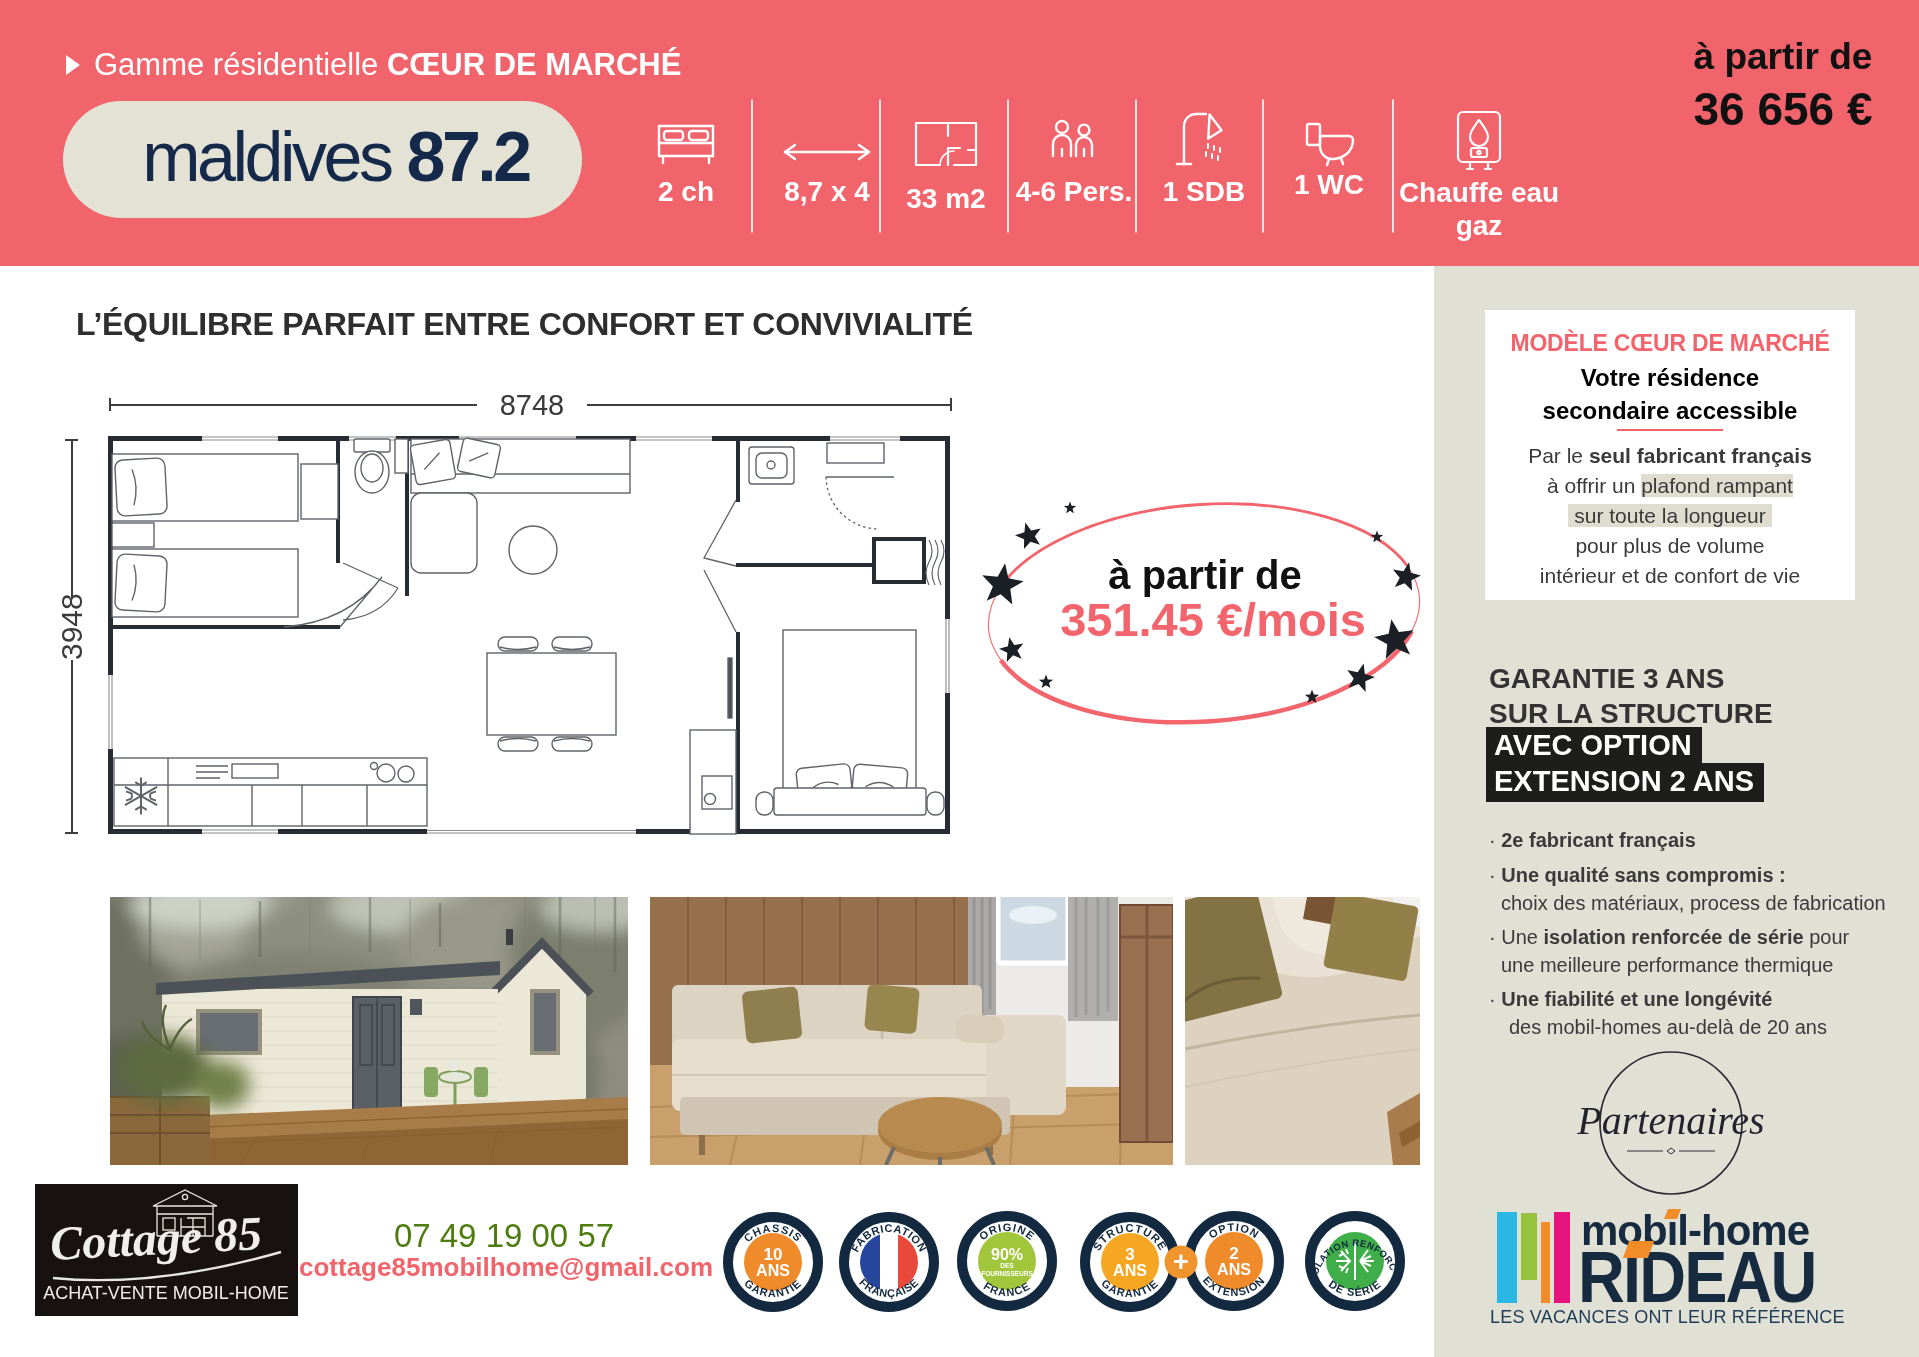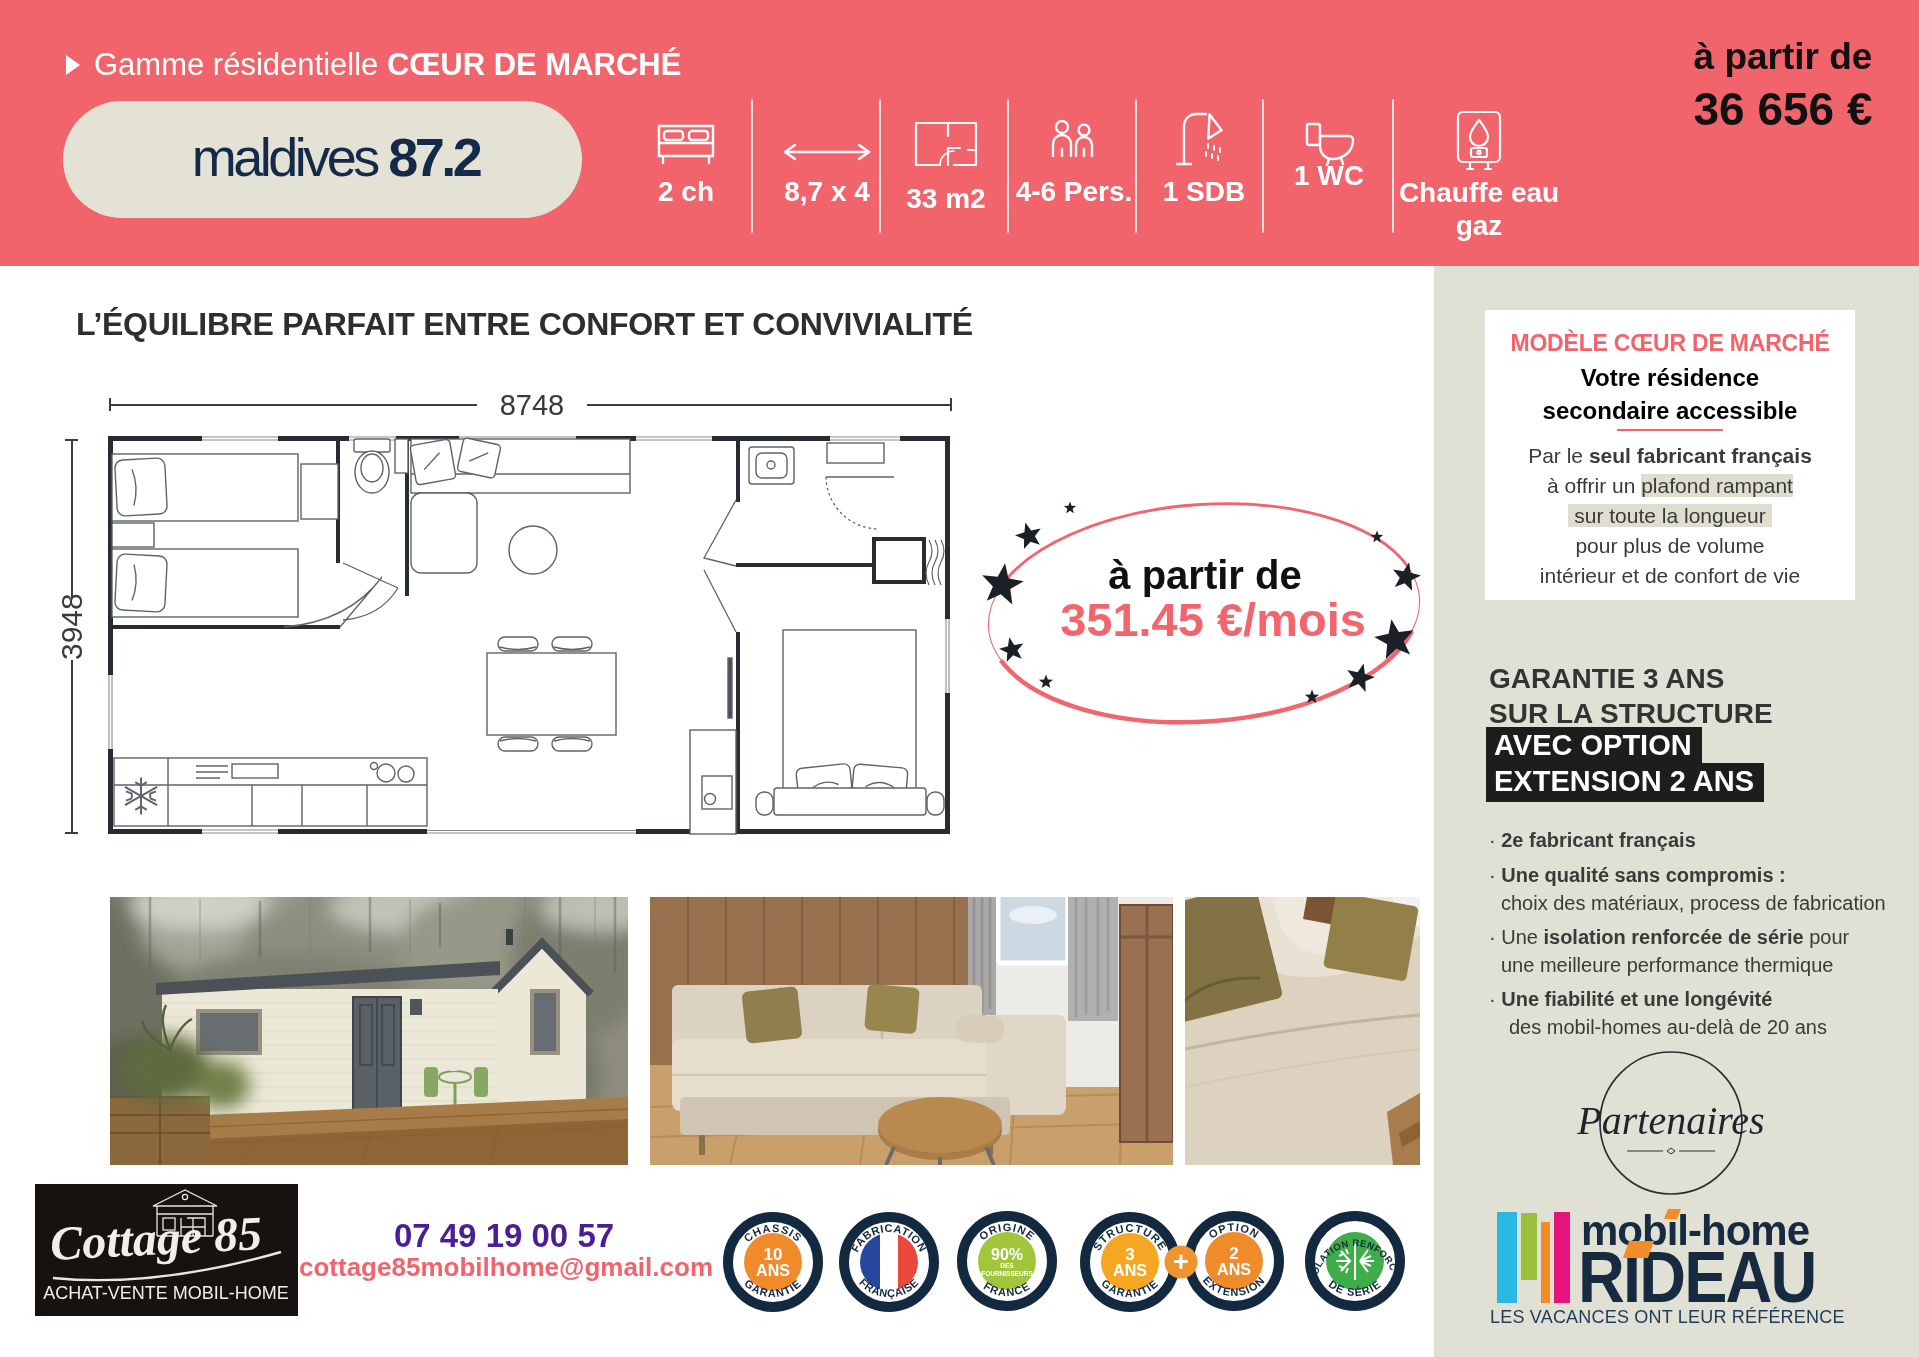--- a/index.html
+++ b/index.html
@@ -12,21 +12,21 @@
 <div id="page">
 
   <div class="abs" style="left:0;top:0;width:1919px;height:266px;background:#f2646c;"></div>
 
   <div class="abs" style="left:1434px;top:266px;width:485px;height:1091px;background:#e1e0d5;"></div>
 
   <div class="abs" style="left:66px;top:47px;color:#ffffff;font-size:31px;">
     <span style="display:inline-block;width:0;height:0;border-left:14px solid #fff;border-top:10px solid transparent;border-bottom:10px solid transparent;margin-right:14px;"></span>Gamme résidentielle <b>CŒUR DE MARCHÉ</b>
   </div>
 
-  <div class="abs" style="left:63px;top:101px;width:519px;height:117px;background:#e4e2d5;border-radius:59px;text-align:center;line-height:113px;color:#15294a;font-size:54px;letter-spacing:-3.5px;text-indent:26px;">maldives <b>87.2</b></div>
+  <div class="abs" style="left:63px;top:101px;width:519px;height:117px;background:#e4e2d5;border-radius:59px;text-align:center;line-height:113px;color:#15294a;font-size:70px;letter-spacing:-3.5px;text-indent:26px;">maldives <b>87.2</b></div>
 
   <div class="abs" style="left:1633px;top:36px;width:300px;text-align:center;color:#111111;font-size:37px;font-weight:bold;">à partir de</div>
   <div class="abs" style="left:1633px;top:82px;width:300px;text-align:center;color:#111111;font-size:46px;font-weight:bold;">36 656 €</div>
 
   <svg id="icons" class="abs" style="left:620px;top:90px;" width="960" height="150" viewBox="0 0 960 150" fill="none" stroke="#ffffff" stroke-width="2.4" stroke-linecap="round" stroke-linejoin="round">
 
     <g stroke-width="1.6">
       <line x1="132" y1="10" x2="132" y2="142"></line>
       <line x1="260" y1="10" x2="260" y2="142"></line>
       <line x1="388" y1="10" x2="388" y2="142"></line>
@@ -83,21 +83,21 @@
       <circle cx="0" cy="12.5" r="1.6"></circle>
       <path d="M -9,22 V 29 M 9,22 V 29 M -12,29 H -6 M 6,29 H 12"></path>
     </g>
   </svg>
 
   <div class="abs" style="left:636px;top:176px;width:100px;text-align:center;color:#ffffff;font-size:28px;font-weight:bold;">2 ch</div>
   <div class="abs" style="left:767px;top:176px;width:120px;text-align:center;color:#ffffff;font-size:28px;font-weight:bold;">8,7 x 4</div>
   <div class="abs" style="left:886px;top:176px;width:120px;text-align:center;color:#ffffff;font-size:28px;font-weight:bold;margin-top:7px;">33 m2</div>
   <div class="abs" style="left:1004px;top:176px;width:140px;text-align:center;color:#ffffff;font-size:28px;font-weight:bold;">4-6 Pers.</div>
   <div class="abs" style="left:1144px;top:176px;width:120px;text-align:center;color:#ffffff;font-size:28px;font-weight:bold;">1 SDB</div>
-  <div class="abs" style="left:1269px;top:160px;width:120px;text-align:center;color:#ffffff;font-size:28px;font-weight:bold;">1 WC</div>
+  <div class="abs" style="left:1269px;top:169px;width:120px;text-align:center;color:#ffffff;font-size:28px;font-weight:bold;">1 WC</div>
   <div class="abs" style="left:1389px;top:176px;width:180px;text-align:center;color:#ffffff;font-size:28px;font-weight:bold;line-height:33px;">Chauffe eau<br>gaz</div>
 
   <div class="abs" style="left:76px;top:306px;color:#2e2e2e;font-size:32px;font-weight:bold;letter-spacing:-0.3px;">L’ÉQUILIBRE PARFAIT ENTRE CONFORT ET CONVIVIALITÉ</div>
 
   <div class="abs" style="left:110px;top:404px;width:842px;height:1.6px;background:#3d3d3d;"></div>
   <div class="abs" style="left:109px;top:398px;width:1.6px;height:13px;background:#3d3d3d;"></div>
   <div class="abs" style="left:950px;top:398px;width:1.6px;height:13px;background:#3d3d3d;"></div>
   <div class="abs" style="left:477px;top:389px;width:110px;background:#ffffff;color:#3a3a3a;font-size:29px;text-align:center;">8748</div>
 
   <div class="abs" style="left:71px;top:440px;width:1.6px;height:393px;background:#3d3d3d;"></div>
@@ -554,21 +554,21 @@
       <circle cx="150" cy="13" r="2.6"></circle>
     </g>
 
     <text x="16" y="76" font-family="Liberation Serif, serif" font-style="italic" font-weight="bold" font-size="48" fill="#f0eeea" transform="rotate(-3 16 76)">Cottage 85</text>
 
     <path d="M18,94 Q120,104 246,68" stroke="#e8e6e2" stroke-width="2.4" fill="none"></path>
 
     <text x="131" y="115" text-anchor="middle" font-size="18" fill="#f0eeea">ACHAT-VENTE MOBIL-HOME</text>
   </svg>
 
-  <div class="abs" style="left:324px;top:1217px;width:360px;text-align:center;color:#4c1d95;font-size:33px;font-weight:bold;">07 49 19 00 57</div>
+  <div class="abs" style="left:324px;top:1217px;width:360px;text-align:center;color:#4d7c0f;font-size:33px;font-weight:normal;">07 49 19 00 57</div>
 
   <div class="abs" style="left:280px;top:1252px;width:452px;text-align:center;color:#f2646c;font-size:26px;font-weight:bold;">cottage85mobilhome@gmail.com</div>
 
   <svg id="badges" class="abs" style="left:715px;top:1205px;" width="700" height="115" viewBox="0 0 700 115">
     <defs>
       <path id="tarc" d="M -34,4 A 34 34 0 0 1 34,4"></path>
       <path id="barc" d="M -40,-5 A 40 40 0 0 0 40,-5"></path>
       <path id="tarc2" d="M -37,13 A 38.5 38.5 0 0 1 37,13"></path>
       <clipPath id="fc">
           <circle r="29"></circle>

